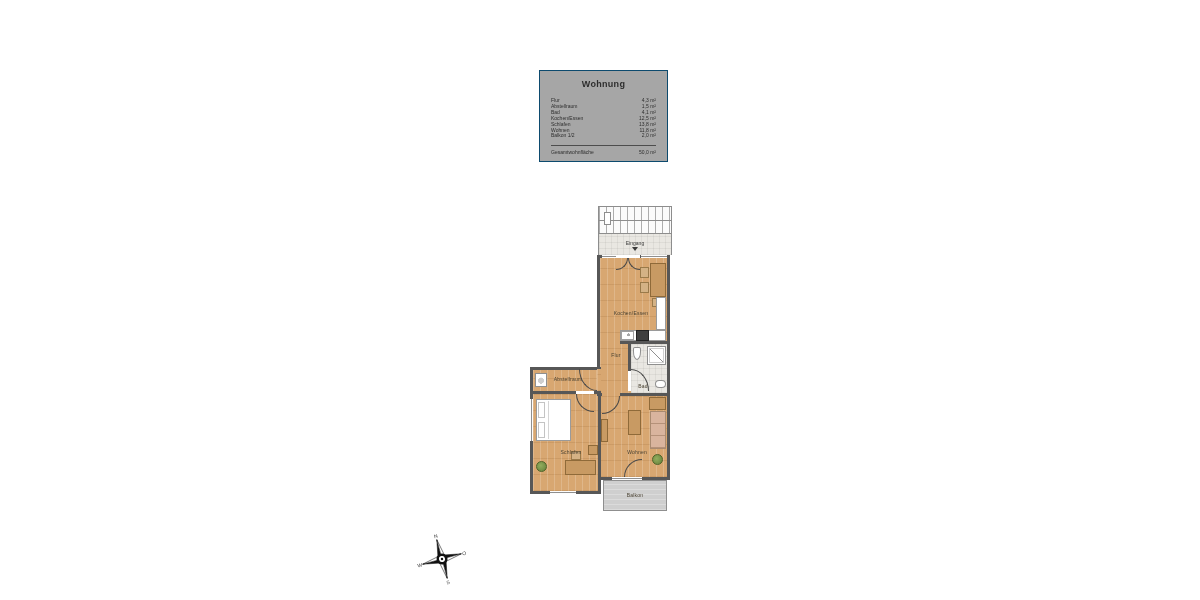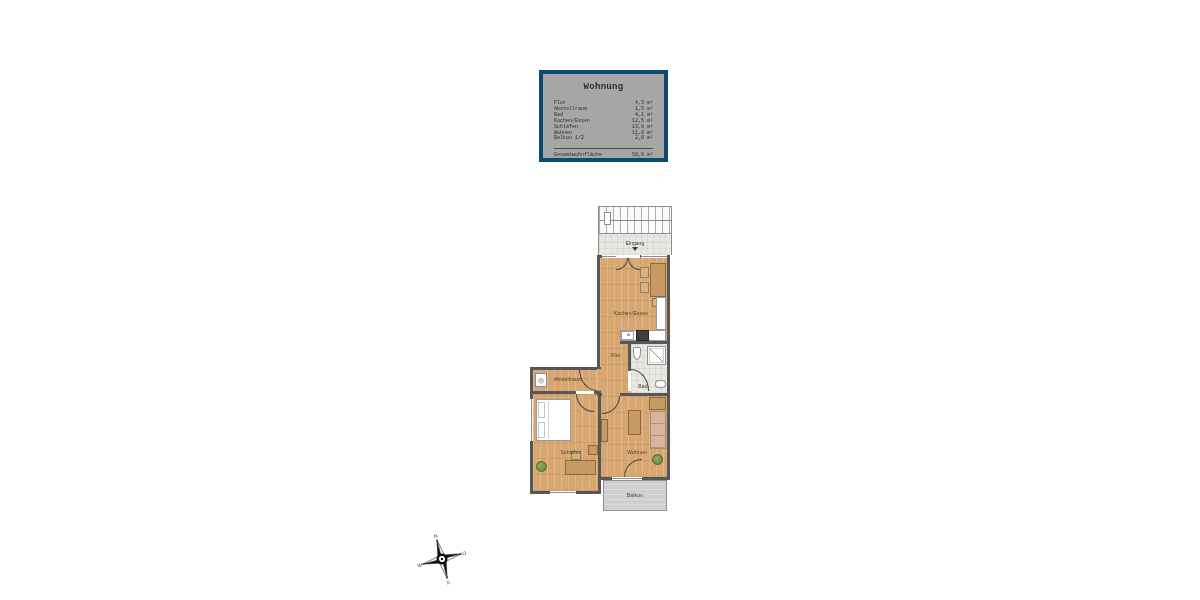--- a/index.html
+++ b/index.html
@@ -1,20 +1,20 @@
 <!DOCTYPE html>
 <html><head>
 <meta charset="utf-8">
 <style>
   html,body{margin:0;padding:0;background:#fff;}
   #canvas{position:relative;width:1200px;height:600px;background:#ffffff;overflow:hidden;
           font-family:"Liberation Sans", sans-serif;}
   
   .legend{position:absolute;left:539px;top:70px;width:129px;height:92px;
-          background:#a6a6a6;border:4px solid #0c4a6e;box-sizing:border-box;color:#2e2e2e;font-family:Liberation Mono, monospace;}
+          background:#a6a6a6;border:1px solid #0c4a6e;box-sizing:border-box;color:#2e2e2e;}
   .legend-title{text-align:center;font-size:9px;font-weight:bold;margin:8px 0 9px 0;letter-spacing:.3px;}
   .lrow{display:flex;justify-content:space-between;padding:0 11px;font-size:5px;line-height:5.9px;}
   .ldivider{height:1px;background:#4d4d4d;margin:6px 11px 0 11px;}
   .ltotal{display:flex;justify-content:space-between;padding:0 11px;font-size:5px;line-height:6px;margin-top:3px;}
   
   #plan{position:absolute;left:528px;top:203px;width:150px;height:312px;font-size:5px;color:#453c2c;}
   #plan *{box-sizing:border-box;}
   .abs{position:absolute;}
   .wood{background-color:#d8a771;
         background-image:repeating-linear-gradient(90deg, rgba(255,255,255,.18) 0 1px, transparent 1px 7px),

